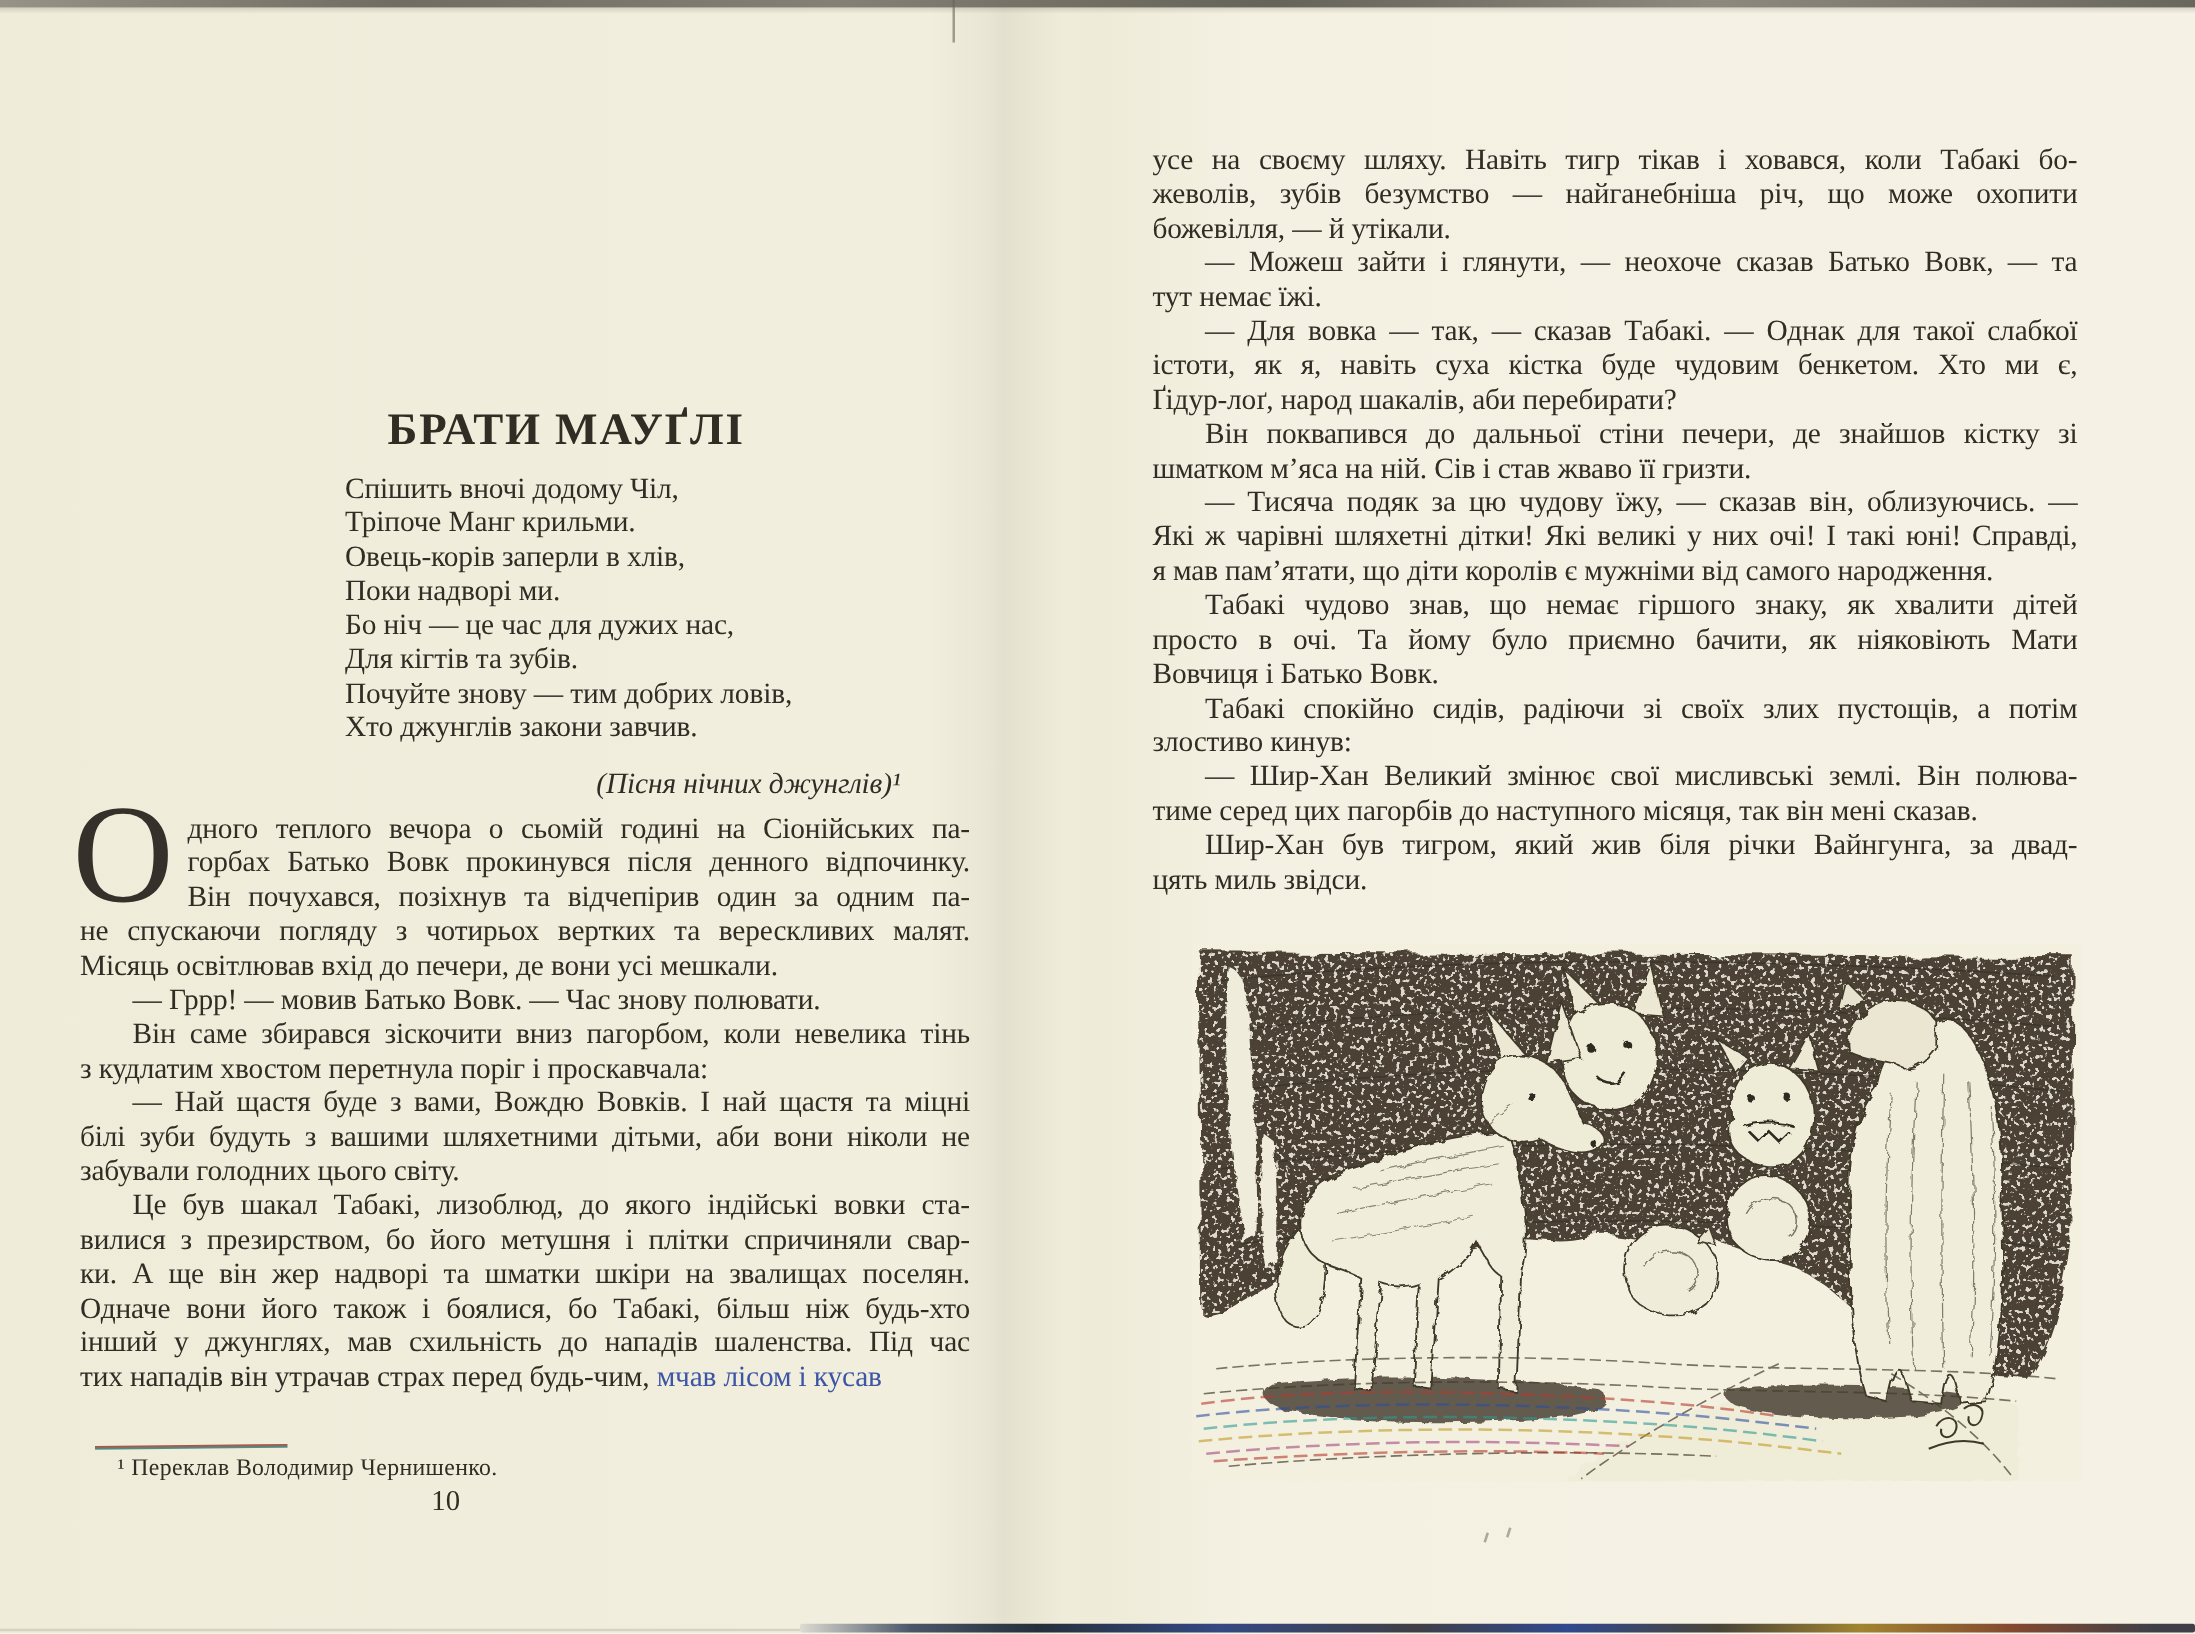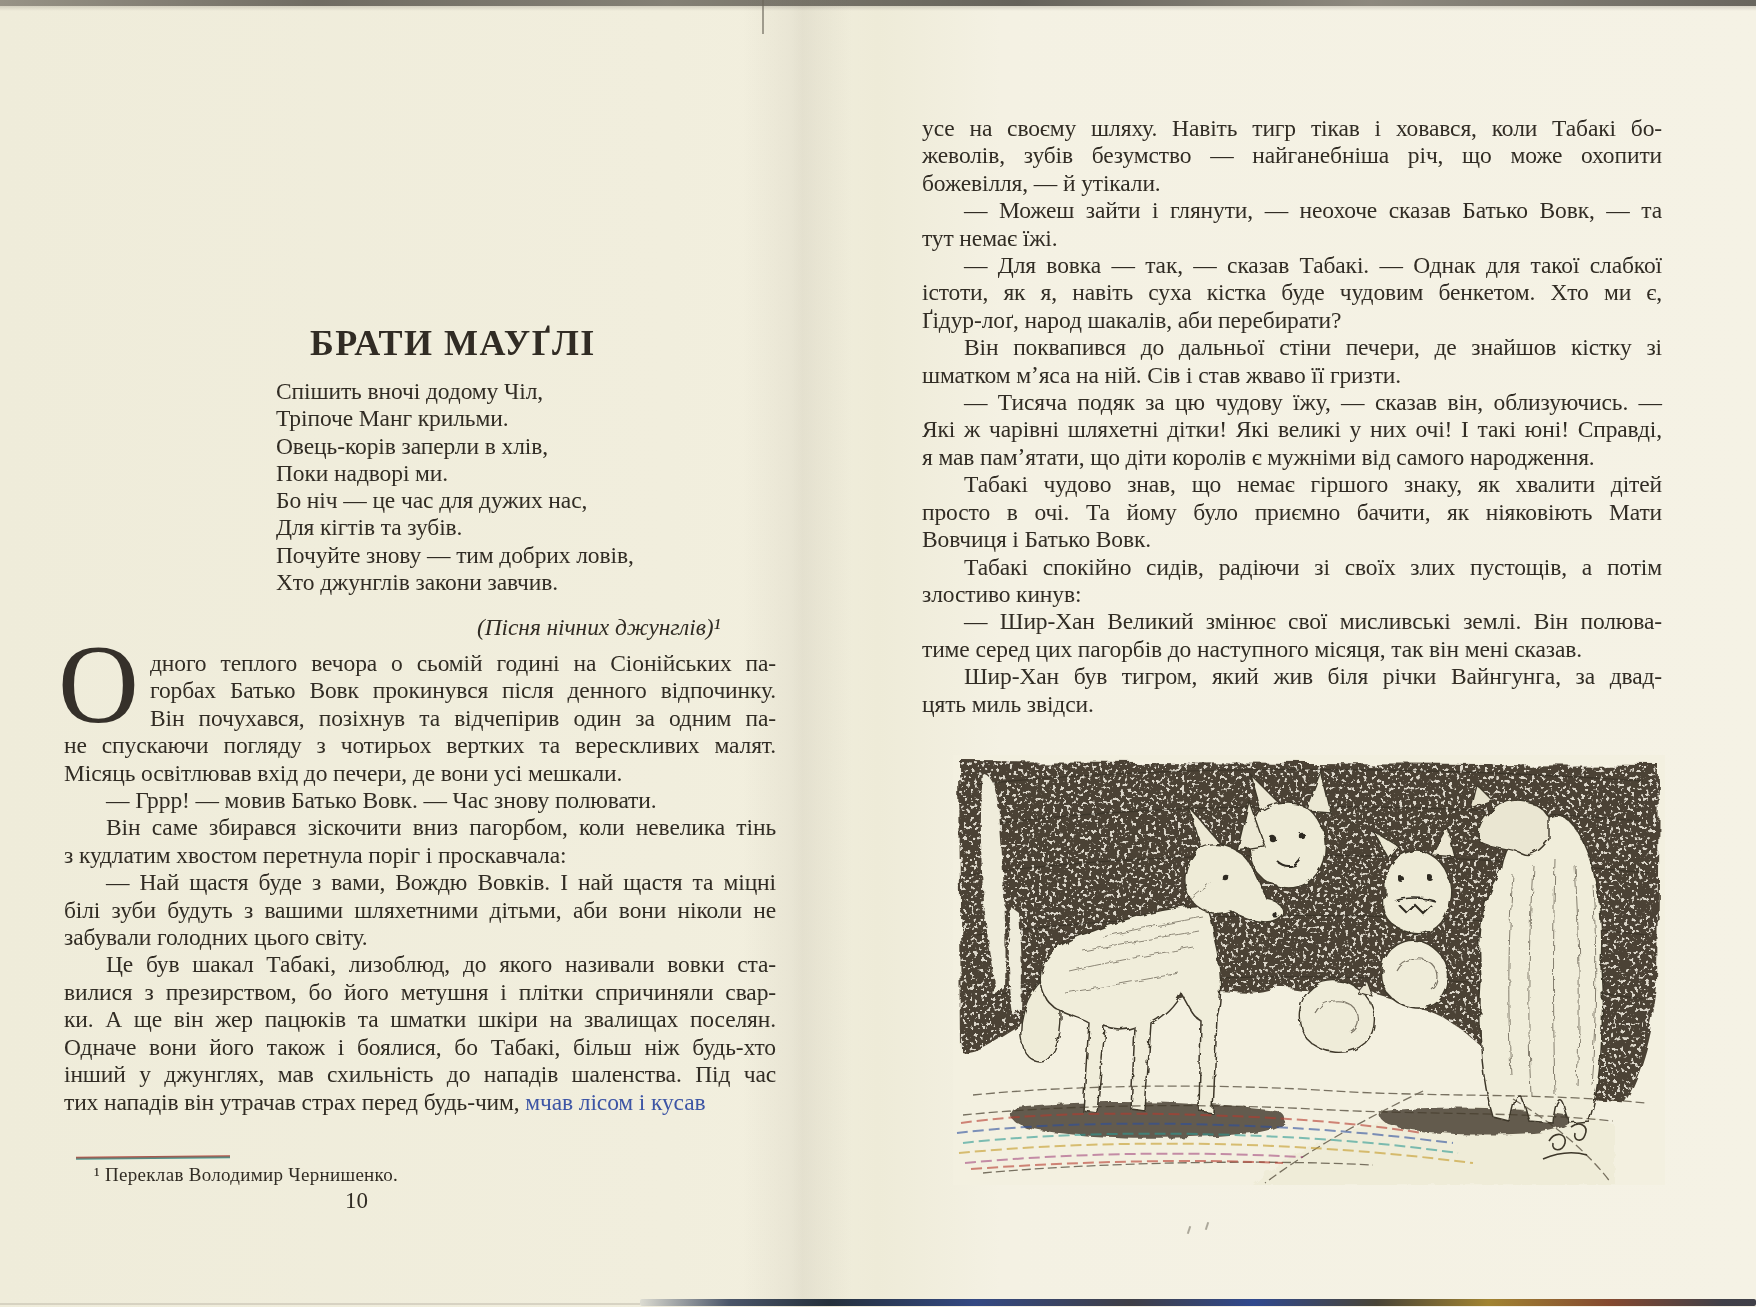--- a/index.html
+++ b/index.html
@@ -90,23 +90,23 @@
       <div>
         <div class="tline ind">Він саме збирався зіскочити вниз пагорбом, коли невелика тінь</div>
         <div class="tline pl">з кудлатим хвостом перетнула поріг і проскавчала:</div>
       </div>
       <div>
         <div class="tline ind">— Най щастя буде з вами, Вождю Вовків. І най щастя та міцні</div>
         <div class="tline">білі зуби будуть з вашими шляхетними дітьми, аби вони ніколи не</div>
         <div class="tline pl">забували голодних цього світу.</div>
       </div>
       <div>
-        <div class="tline ind">Це був шакал Табакі, лизоблюд, до якого називали вовки ста-</div>
+        <div class="tline ind">Це був шакал Табакі, лизоблюд, до якого індійські вовки ста-</div>
         <div class="tline">вилися з презирством, бо його метушня і плітки спричиняли свар-</div>
-        <div class="tline">ки. А ще він жер пацюків та шматки шкіри на звалищах поселян.</div>
+        <div class="tline">ки. А ще він жер надворі та шматки шкіри на звалищах поселян.</div>
         <div class="tline">Одначе вони його також і боялися, бо Табакі, більш ніж будь-хто</div>
         <div class="tline">інший у джунглях, мав схильність до нападів шаленства. Під час</div>
         <div class="tline pl"><span>тих нападів він утрачав страх перед будь-чим, </span><span class="misprint-blue">мчав лісом і кусав</span></div>
       </div>
     </div>
   <div class="footnote-rule"></div>
   <div class="footnote">¹ Переклав Володимир Чернишенко.</div>
   <div class="pagenum">10</div>
 </div>
 

